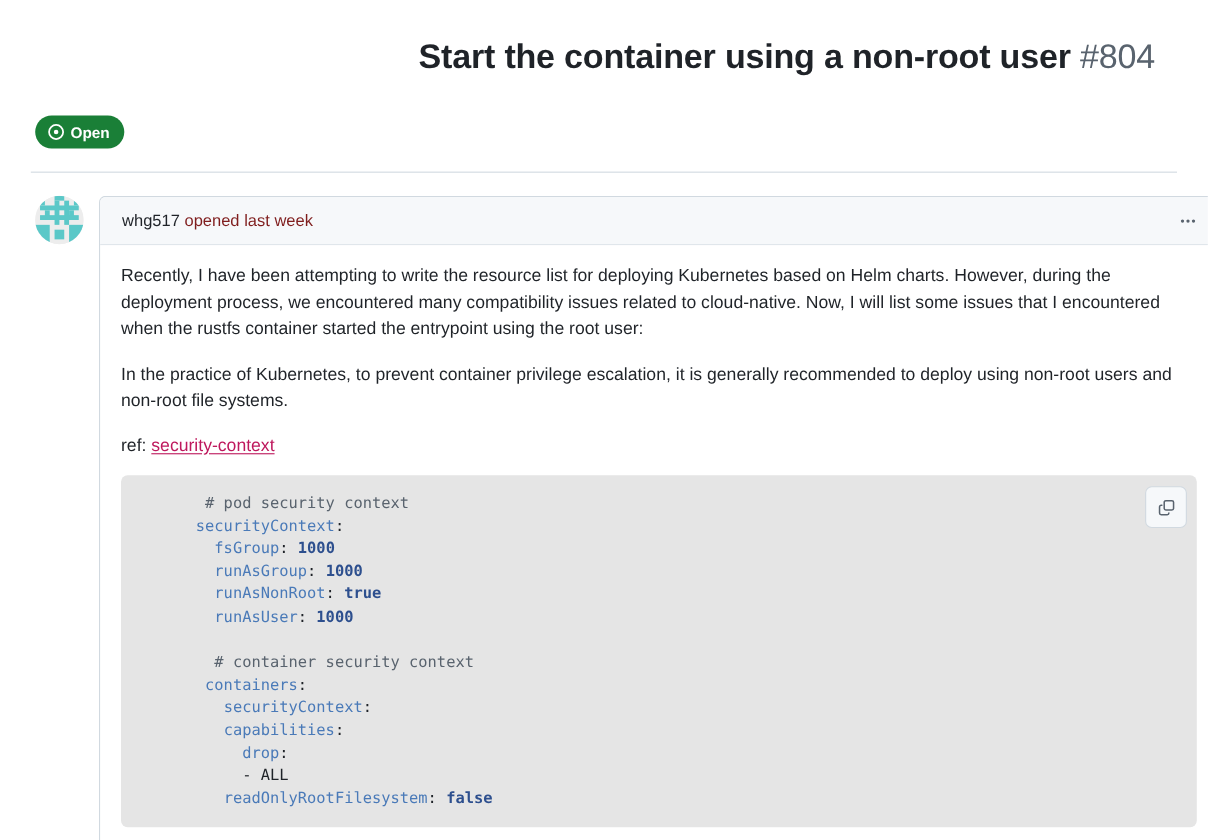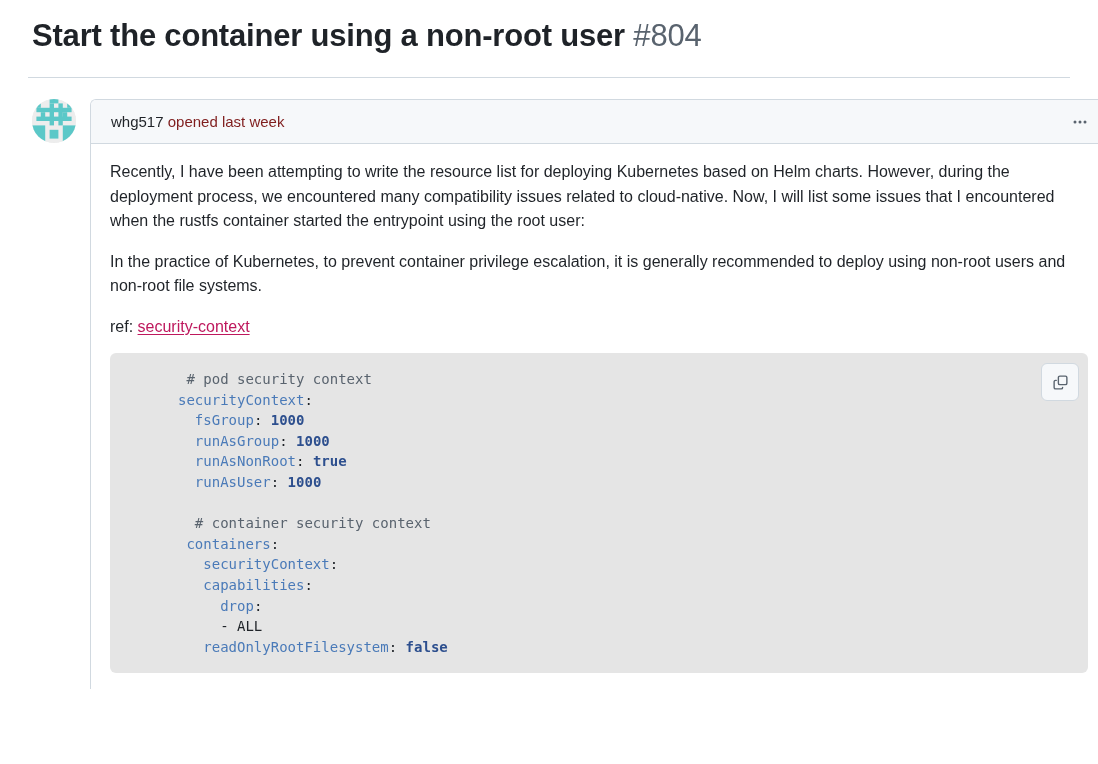--- a/index.html
+++ b/index.html
@@ -24,23 +24,24 @@
 
   
   .issue-header {
     padding: 16px 32px 0 32px;
   }
   .issue-title {
     font-size: 31px;
     line-height: 40px;
     font-weight: 600;
     letter-spacing: -0.2px;
-    margin: 0;
+    margin: 16px;
     color: #1f2328;
     white-space: nowrap;
+    text-align: right;
   }
   .issue-number {
     color: #59636e;
     font-weight: 400;
   }
 
   
   .state-row {
     padding: 17px 32px 0 32px;
   }
@@ -194,20 +195,31 @@
 </style>
 </head>
 <body>
 
 <div class="page">
 
   <div class="issue-header">
     <h1 class="issue-title"><span>Start the container using a non-root user</span> <span class="issue-number">#804</span></h1>
   </div>
 
+  <div class="state-row">
+    <span class="state-badge">
+      <span>
+        <svg width="16" height="16" viewBox="0 0 16 16" aria-hidden="true">
+          <circle cx="8" cy="8" r="6.4" fill="none" stroke="#ffffff" stroke-width="1.6"></circle>
+          <circle cx="8" cy="8" r="2.1" fill="#ffffff"></circle>
+        </svg>
+      </span>
+      <span>Open</span>
+    </span>
+  </div>
 
   <div class="divider"></div>
 
   <div class="timeline">
 
     <div class="avatar">
       <svg width="44" height="44" viewBox="0 0 10 10" aria-hidden="true">
         <rect width="10" height="10" fill="#ededed"></rect>
         <g fill="#5bc8c8">
           <rect x="1" y="1" width="1" height="1"></rect>

